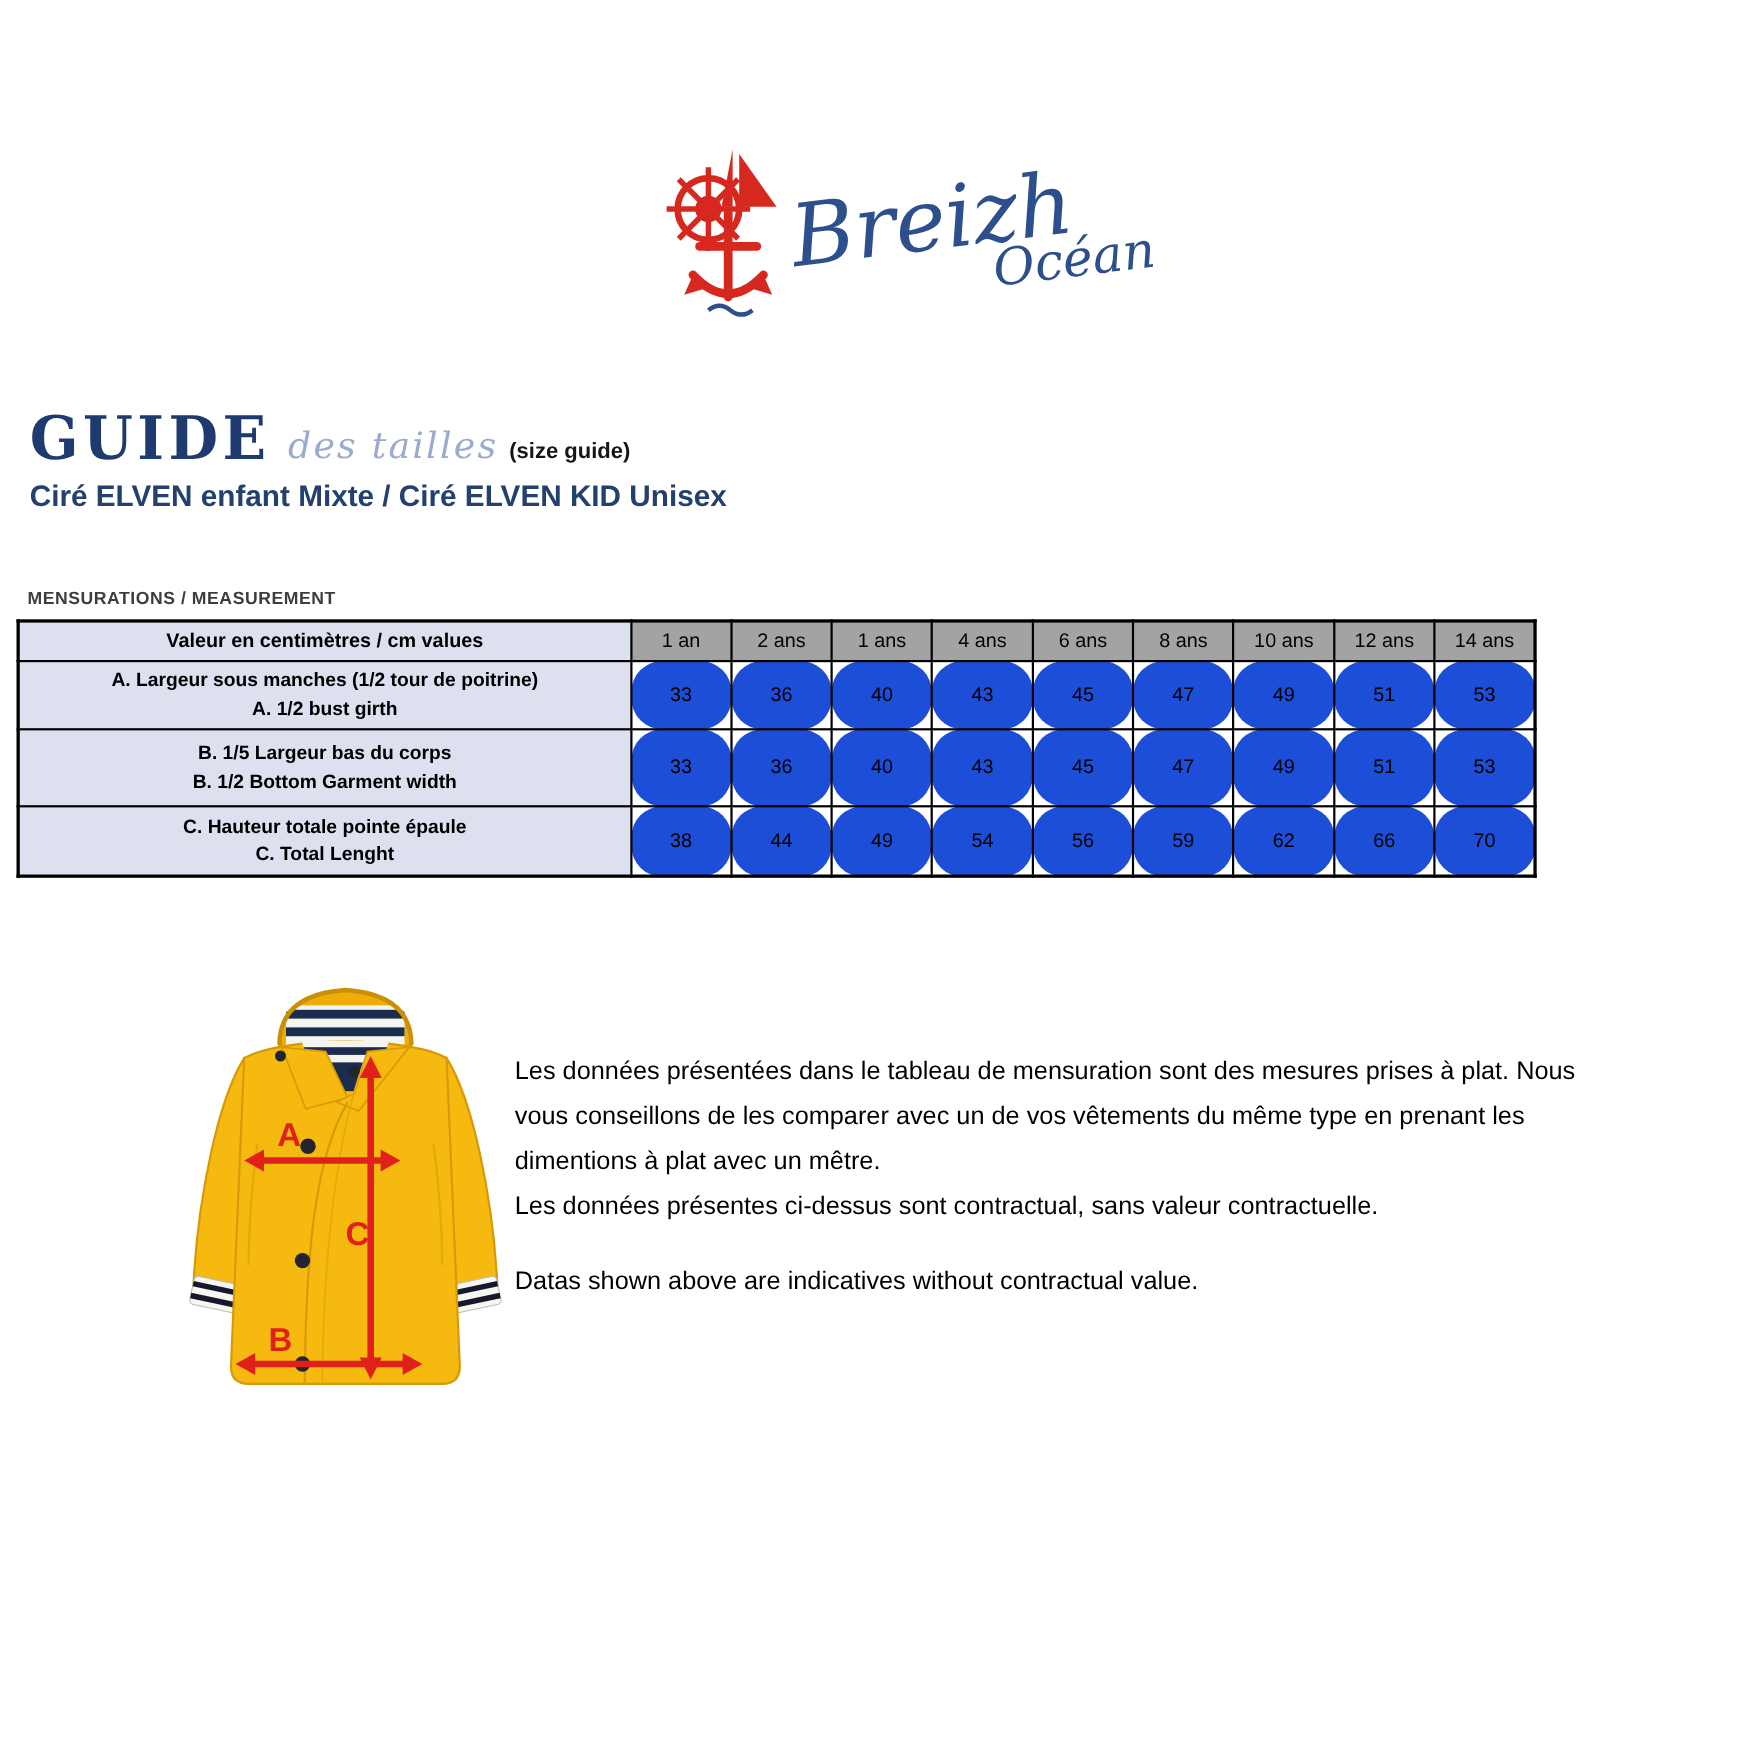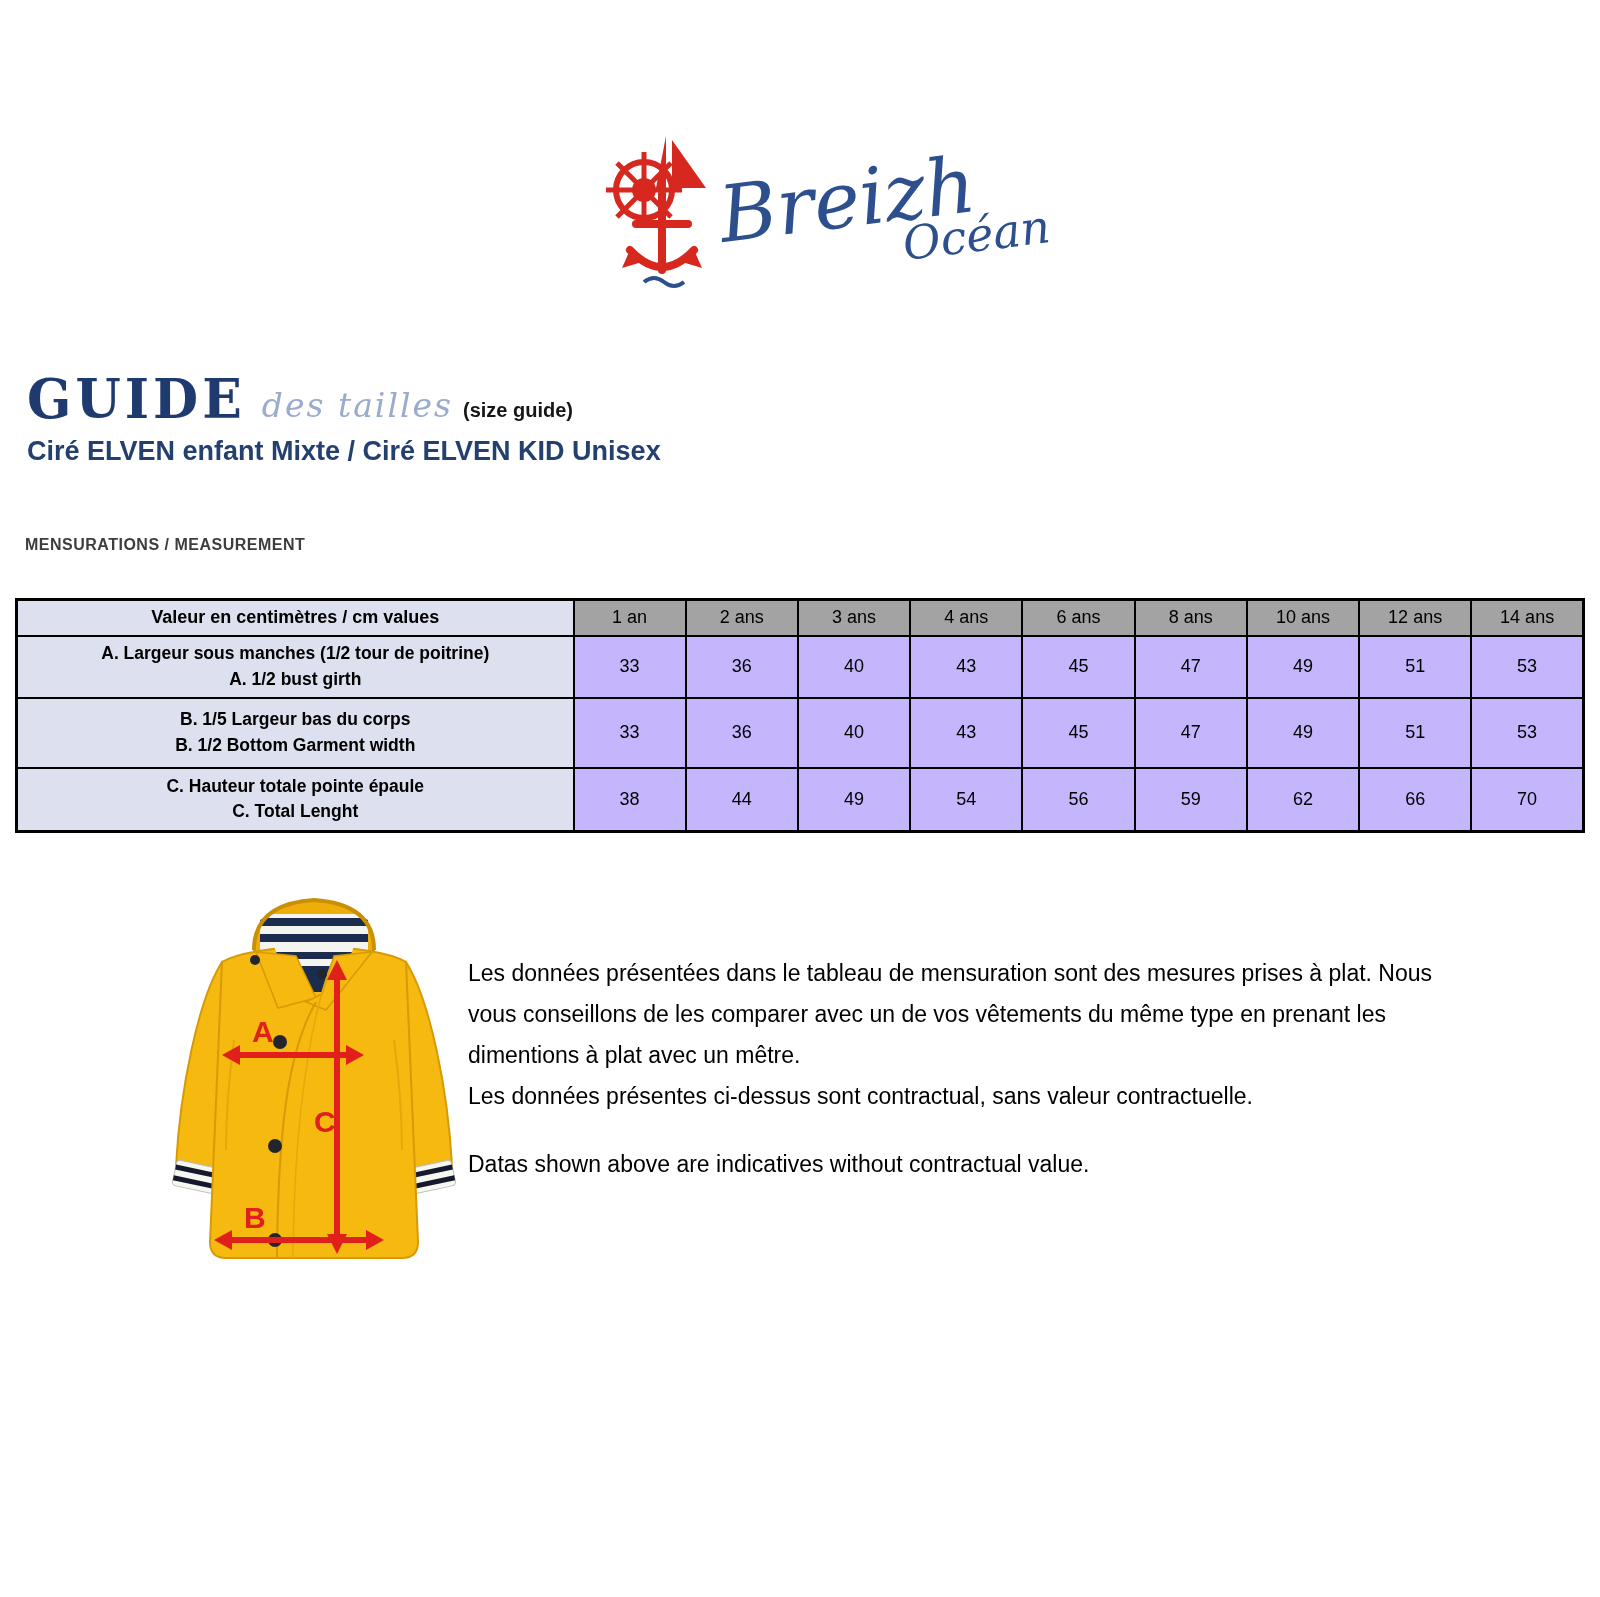--- a/index.html
+++ b/index.html
@@ -27,30 +27,30 @@
   .product-title {
     position:absolute; left:27px; top:436px; font-size:27px; font-weight:bold; color:#24406e;
   }
   .section-title {
     position:absolute; left:25px; top:536px; font-size:16px; font-weight:bold;
     color:#3d3d3d; letter-spacing:0.5px;
   }
 
   
   table.size-table {
-    position:absolute; left:15px; top:598px; width:1570px;
+    position:absolute; left:15px; top:563px; width:1382px;
     border-collapse:collapse; table-layout:fixed;
     border:3px solid #000;
   }
   .size-table td, .size-table th { border:2px solid #000; text-align:center; vertical-align:middle; }
   .size-table col.lbl { width:557px; }
   .size-table .hdr { background:#dde1ef; font-weight:bold; font-size:18px; height:36px; }
   .size-table .col-hdr { background:#a3a3a3; font-weight:normal; font-size:18px; }
   .size-table .lblcell { background:#dde1ef; font-weight:bold; font-size:17.5px; line-height:1.45; }
-  .size-table .val { background:#c4b5fd; font-size:18px; font-weight:normal; }
+  .size-table .val { background:#1d4ed8; font-size:18px; font-weight:normal;border-radius:28px; }
   .size-table tr.rA { height:62px; }
   .size-table tr.rB { height:70px; }
   .size-table tr.rC { height:64px; }
 
   
   .coat { position:absolute; left:156px; top:890px; width:318px; height:380px; }
 
   
   .notes { position:absolute; left:468px; top:953px; width:972px; font-size:23px; line-height:41px; color:#000; }
   .notes p { margin:0; }
@@ -115,21 +115,21 @@
         <col>
         <col>
         <col>
         <col>
     </colgroup>
     <tbody>
         <tr class="rH">
       <th class="hdr">Valeur en centimètres / cm values</th>
       <th class="col-hdr">1 an</th>
       <th class="col-hdr">2 ans</th>
-      <th class="col-hdr">3 ans</th>
+      <th class="col-hdr">1 ans</th>
       <th class="col-hdr">4 ans</th>
       <th class="col-hdr">6 ans</th>
       <th class="col-hdr">8 ans</th>
       <th class="col-hdr">10 ans</th>
       <th class="col-hdr">12 ans</th>
       <th class="col-hdr">14 ans</th>
     </tr>
     <tr class="rA">
       <td class="lblcell">
         <div>A. Largeur sous manches (1/2 tour de poitrine)</div>

